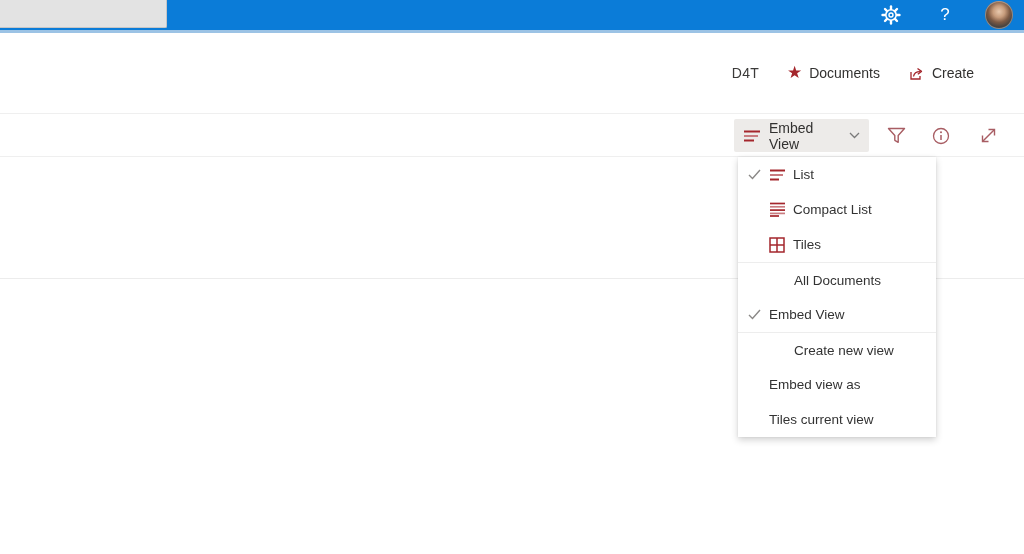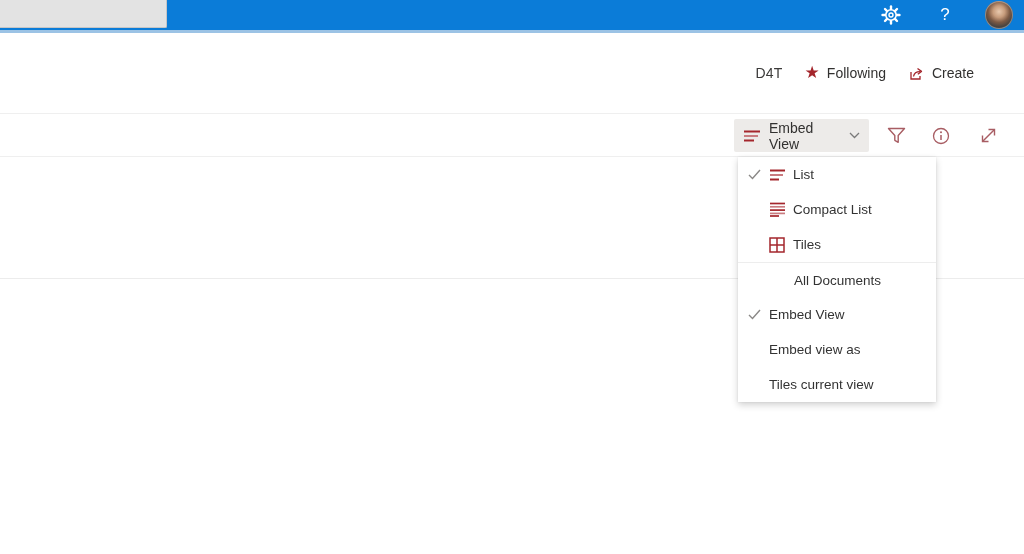--- a/index.html
+++ b/index.html
@@ -22,21 +22,21 @@
   .help-glyph { font-size:17px; color:#fff; font-weight:400; }
   .avatar { width:28px; height:28px; border-radius:50%;
             background:
               radial-gradient(circle at 50% 38%, #e8c9ae 0%, #c79c7c 26%, #7d5a44 48%, #4a4440 68%, #5d6a74 100%);
             box-shadow:0 0 0 1px rgba(255,255,255,.35) inset; }
 
   
   .header-row { position:absolute; left:0; top:33px; width:1024px; height:81px;
                 border-bottom:1px solid #efefef; }
   .header-right { position:absolute; right:50px; top:0; height:100%;
-                  display:flex; align-items:center; gap:22px; font-size:14px; }
+                  display:flex; align-items:center; gap:28px; font-size:14px; }
   .site-label { color:#3b3a39; letter-spacing:.2px; }
   .hbtn { display:flex; align-items:center; gap:7px; cursor:pointer; color:#323130; }
   .star-glyph { color:#a4262c; font-size:17px; line-height:1; position:relative; top:-1px; }
 
   
   .command-row { position:absolute; left:0; top:115px; width:1024px; height:42px;
                  border-bottom:1px solid #efefef; }
   .view-btn { position:absolute; left:734px; top:4px; height:33px; width:135px;
               background:#edebe9; border-radius:2px; display:flex; align-items:center;
               padding:0 9px; gap:8px; cursor:pointer; font-size:14px; color:#323130; }
@@ -94,21 +94,21 @@
       </div>
     </div>
   </div>
   <div class="accent-strip"></div>
 
   <div class="header-row">
     <div class="header-right">
       <span class="site-label">D4T</span>
       <span class="hbtn">
         <span class="star-glyph">★</span>
-        <span>Following</span>
+        <span>Documents</span>
       </span>
       <span class="hbtn">
         <span>
           <svg width="17" height="16" viewBox="0 0 17 16">
             <path d="M3 7 v7 h9 v-3" fill="none" stroke="#a4262c" stroke-width="1.3"></path>
             <path d="M5.5 11.5 c.6 -3.6 3.2 -4.9 6.6 -4.9" fill="none" stroke="#a4262c" stroke-width="1.3"></path>
             <path d="M9.5 3.5 L13.5 6.4 L9.8 9.3" fill="none" stroke="#a4262c" stroke-width="1.3" stroke-linejoin="round"></path>
           </svg>
         </span>
         <span>Create</span>
@@ -212,20 +212,24 @@
 
     <div class="menu-item">
       <span class="check-col">
         <svg width="13" height="11" viewBox="0 0 13 11">
             <polyline points="1,6 4.5,9.5 12,1" fill="none" stroke="#8a8886" stroke-width="1.4"></polyline>
           </svg>
       </span>
       <span>Embed View</span>
     </div>
 
+    <div class="menu-item sep">
+      <span class="check-col"></span>
+      <span>Create new view</span>
+    </div>
 
     <div class="menu-item">
       <span class="check-col"></span>
       <span>Embed view as</span>
     </div>
 
 
     <div class="menu-item">
       <span class="check-col"></span>
       <span>Tiles current view</span>

